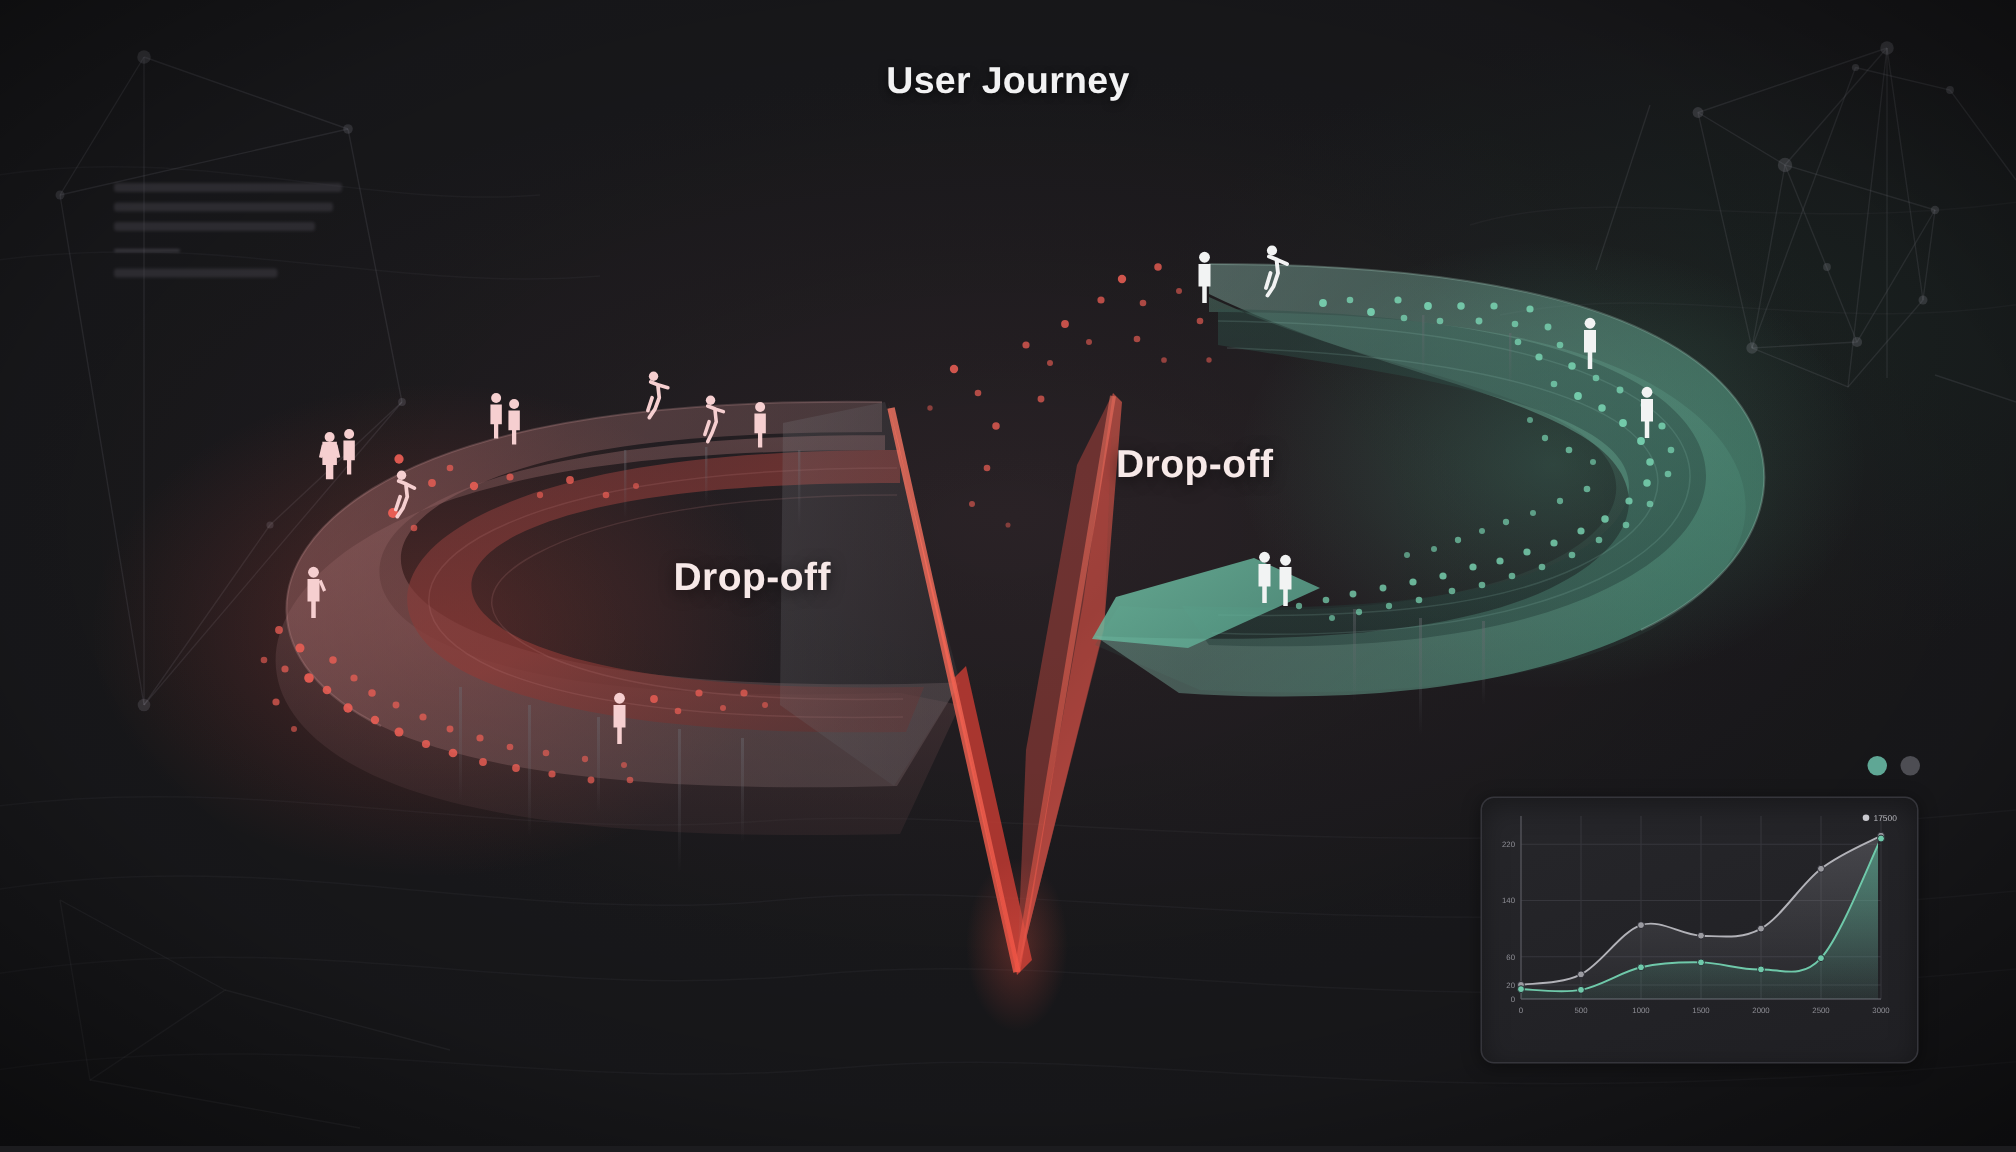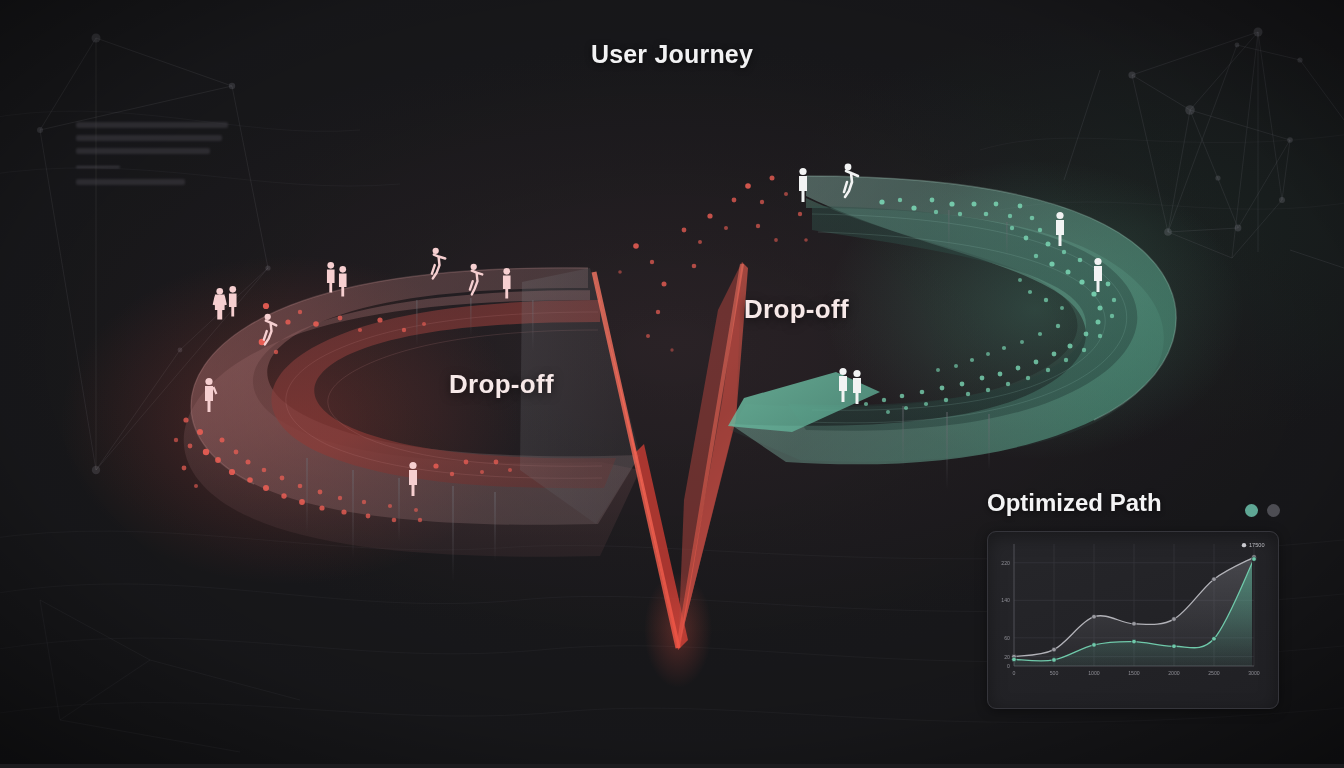--- a/index.html
+++ b/index.html
@@ -594,21 +594,20 @@
     <div class="rule"></div>
     <div class="fl w4"></div>
 
   </div>
 
   <div id="droplabel-left" class="abs droplabel">Drop-off</div>
   <div id="droplabel-right" class="abs droplabel">Drop-off</div>
 
   <div id="panel" class="abs">
 
-    <div id="panel-title">Optimized Path</div>
 
     <div id="panel-legend">
       <span class="dot" id="legend-dot-0" style="background: rgb(95, 167, 149);"></span>
       <span class="dot" id="legend-dot-1" style="background: rgb(77, 77, 83);"></span>
     </div>
 
     <div id="panel-card">
       <svg id="chart-svg" width="290" height="176" viewBox="0 0 290 176">
         <defs>
           <linearGradient id="fillBase" x1="0" y1="0" x2="0" y2="1">

